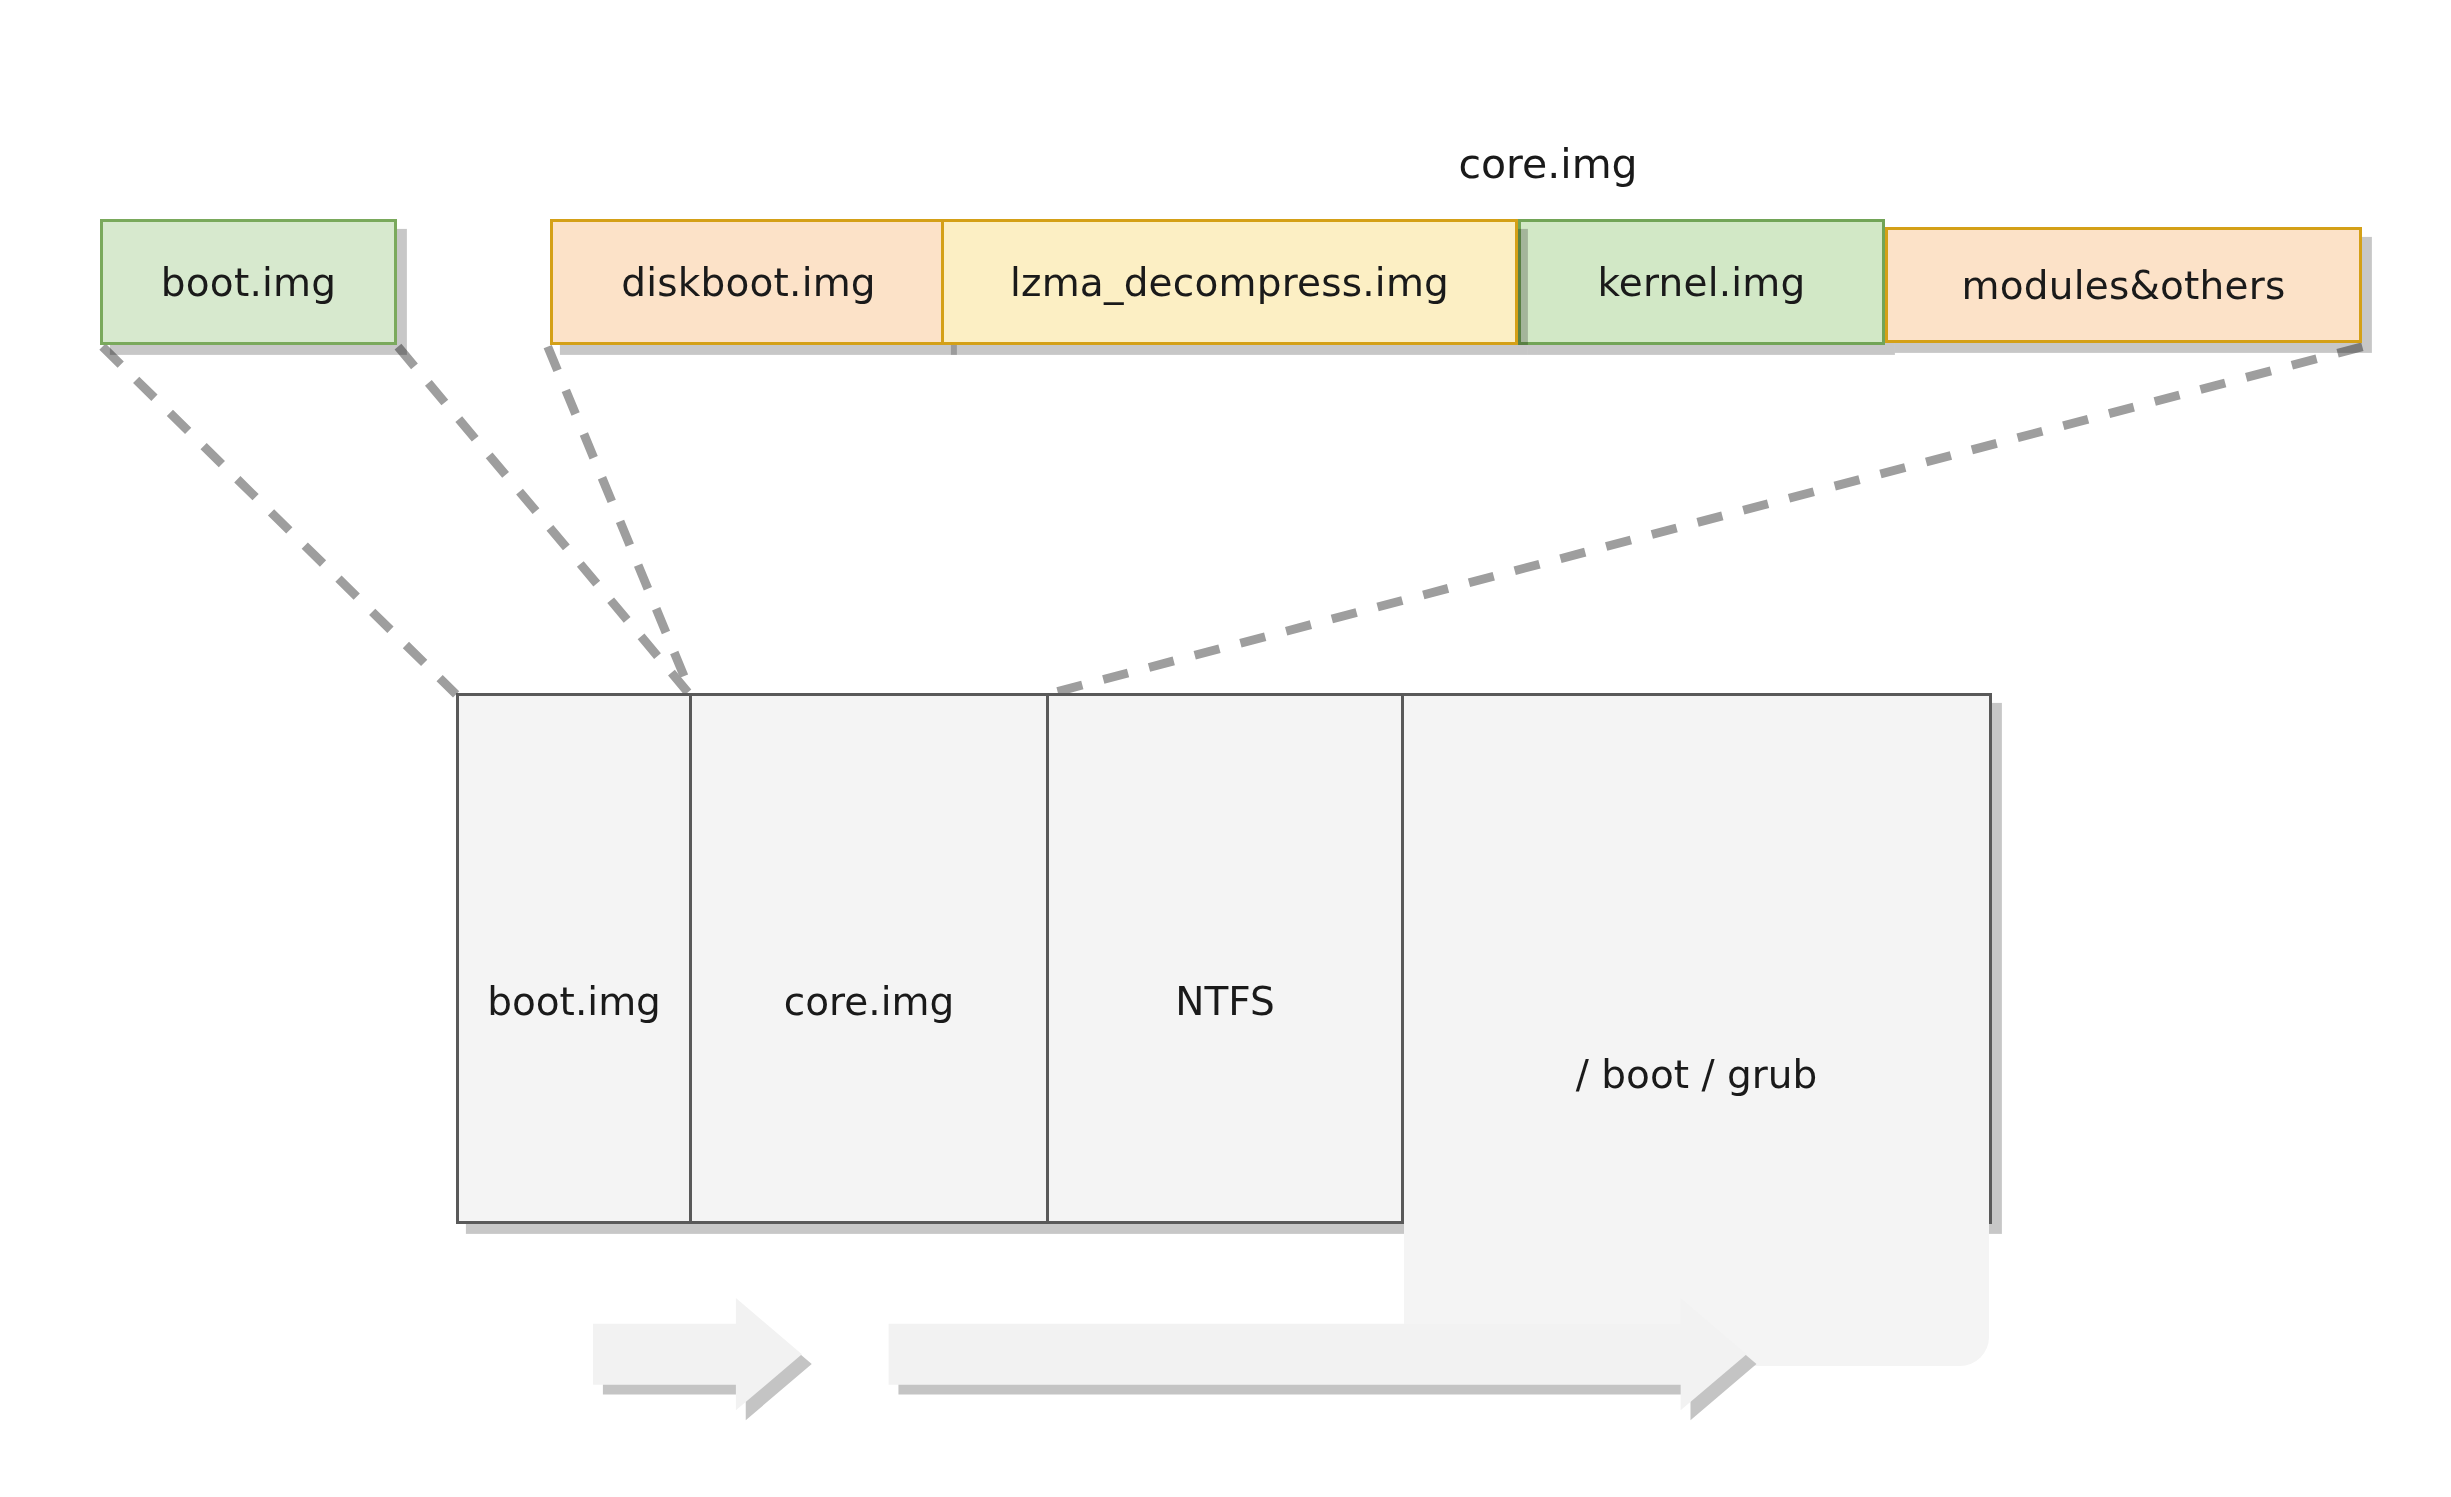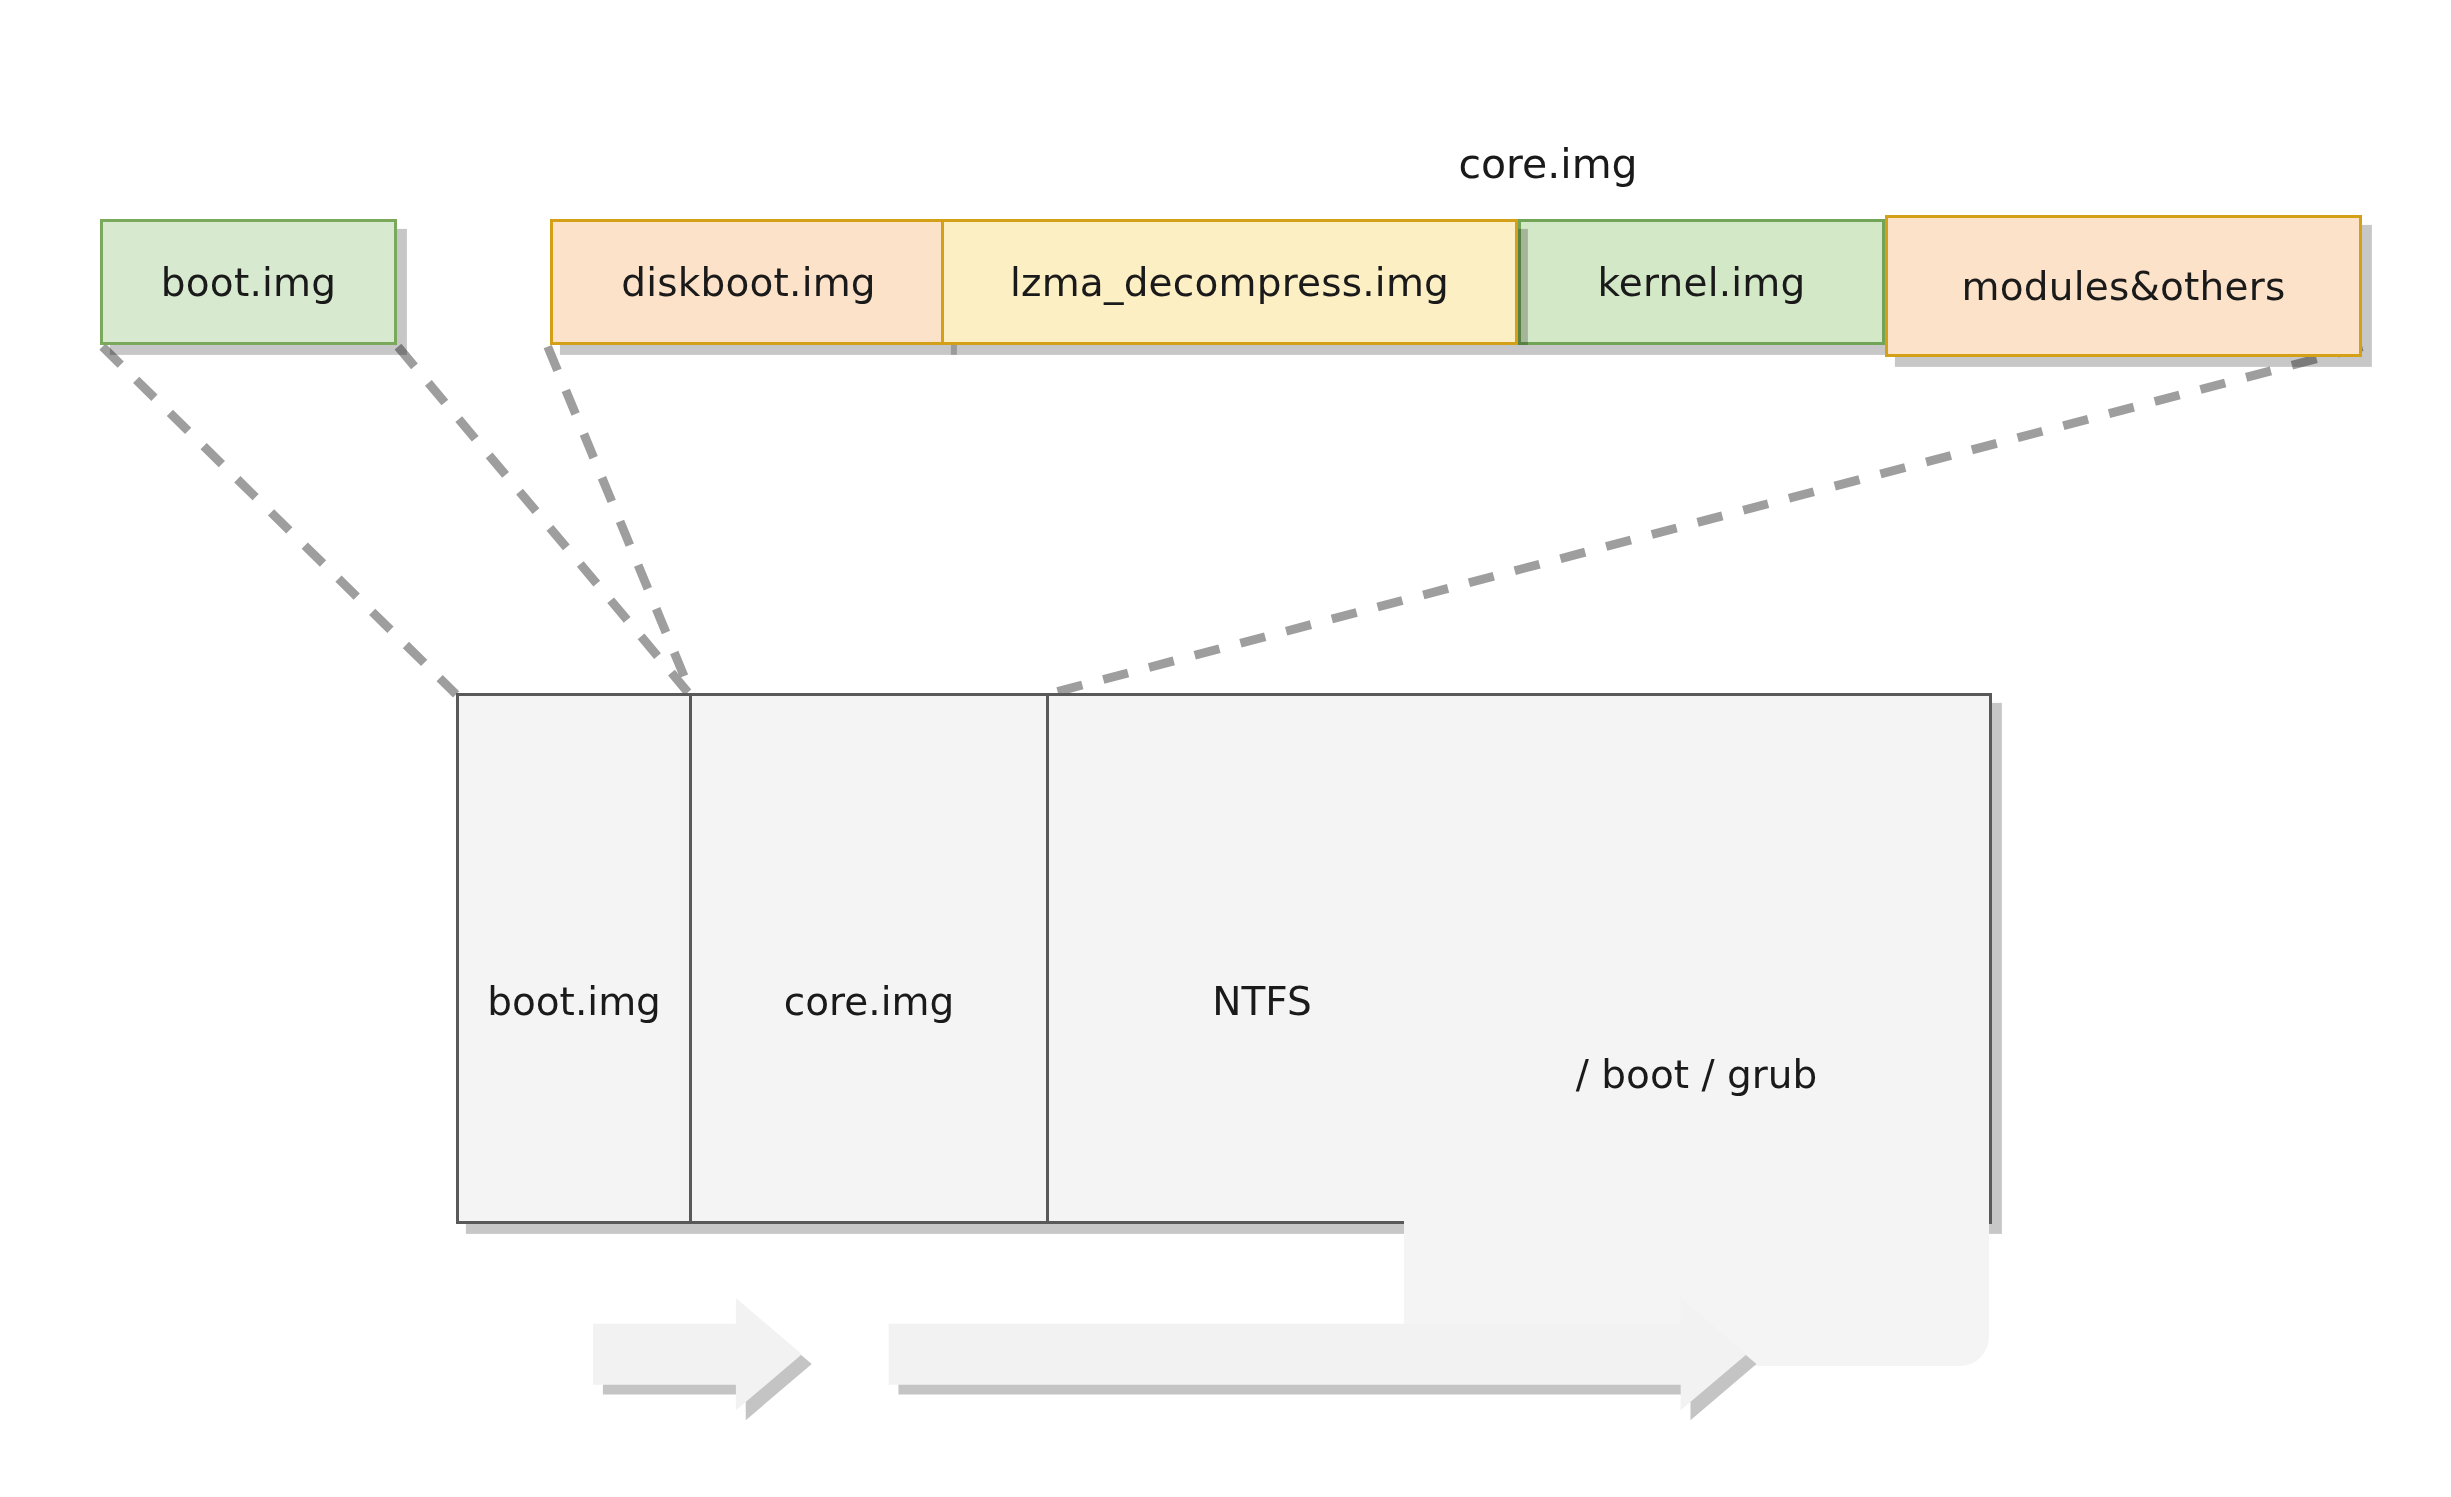--- a/index.html
+++ b/index.html
@@ -99,36 +99,36 @@
   <div class="seg shadowbox" style="left:1518px; top:219px; width:367px; height:126px;
               background:#d2e8c6; border:3.9px solid #72a457;">
     <span>kernel.img</span>
   </div>
 
   <div class="seg shadowbox" style="left:941px; top:219px; width:577px; height:126px;
               background:#fcefc4; border:3.9px solid #d4a017;">
     <span>lzma_decompress.img</span>
   </div>
 
-  <div class="seg shadowbox" style="left:1885px; top:215px; width:477px; height:142px;
+  <div class="seg shadowbox" style="left:1885px; top:227px; width:477px; height:116px;
               background:#fce2c8; border:3.9px solid #d4a017;">
     <span>modules&amp;others</span>
   </div>
 
   <div id="disk-outer" style="left:456px; top:693px; width:1536px; height:531px;">
 
     <div class="diskcell" style="left:0px; top:0px; width:233px; height:525px; border-right:3px solid #595959;">
       <span class="lbl">boot.img</span>
     </div>
 
     <div class="diskcell" style="left:233px; top:0px; width:357px; height:525px; border-right:3px solid #595959;">
       <span class="lbl">core.img</span>
     </div>
 
-    <div class="diskcell" style="left:590px; top:0px; width:355px; height:525px; border-right:3px solid #595959;margin-left:37px;">
+    <div class="diskcell" style="left:590px; top:0px; width:355px; height:525px; border-right:3px solid #595959;">
       <span class="lbl">NTFS</span>
     </div>
 
     <div class="diskcell" style="left:945px; top:0px; width:585px; height:670px; border-right:none;border-radius:29px;">
       <span class="lbl">/ boot / grub</span>
     </div>
   </div>
 
   <svg class="layer" viewBox="0 0 2489 1520" preserveAspectRatio="none">
 

